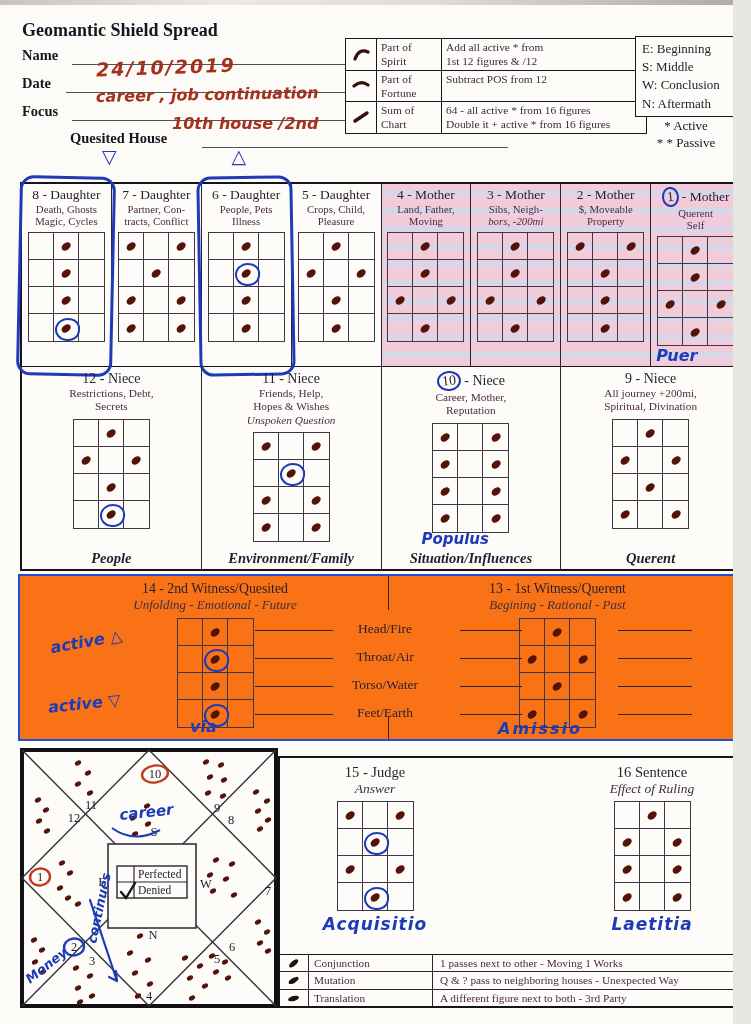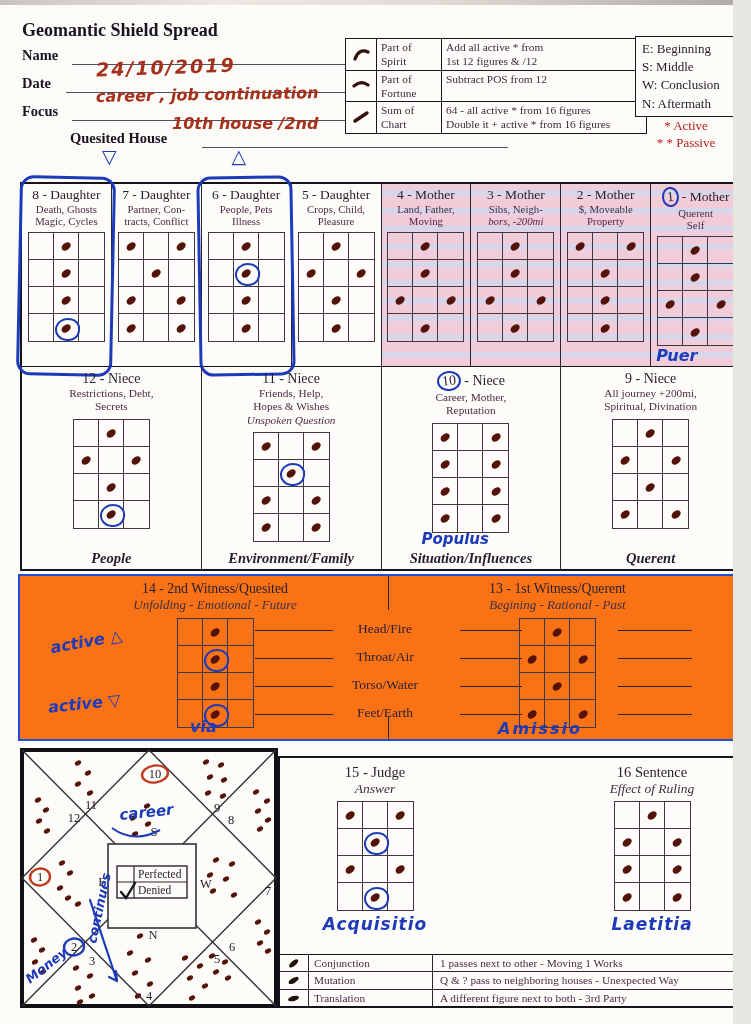--- a/index.html
+++ b/index.html
@@ -25,21 +25,21 @@
 
   
   #parts{position:absolute;left:345px;top:38px;border-collapse:collapse;background:#fdfcf9;}
   #parts td{border:1.5px solid #1a161d;padding:1px 4px;vertical-align:top;font-size:11.4px;color:#3a2b3c;line-height:1.25;}
   #parts td.p-icon{width:22px;text-align:center;vertical-align:middle;}
   #parts td.p-label{width:56px;}
   #parts td.p-desc{width:196px;}
 
   #compass{position:absolute;left:635px;top:36px;width:96px;border:1.8px solid #1a161d;
            padding:3px 6px;font-size:13px;color:#221b28;line-height:1.4;background:#fdfcf9;}
-  #act-notes{position:absolute;left:640px;top:118px;width:92px;font-size:13px;color:#b91c1c;text-align:center;line-height:1.3;}
+  #act-notes{position:absolute;left:640px;top:118px;width:92px;font-size:13px;color:#0f172a;text-align:center;line-height:1.3;}
 
   .top-tri{position:absolute;color:#1d3bb8;font-family:"DejaVu Sans",sans-serif;font-size:19px;font-weight:bold;}
 
   
   .fig{display:grid;grid-template-columns:repeat(3,25px);grid-auto-rows:27px;
        border:1.6px solid #3f3744;width:max-content;}
   .fig-cell{border-right:1.4px solid #3f3744;border-bottom:1.4px solid #3f3744;position:relative;}
   .fig-cell:nth-child(3n){border-right:none;}
   .fig-cell:nth-last-child(-n+3){border-bottom:none;}
   .dot{position:absolute;left:50%;top:50%;width:10px;height:6.5px;margin:-3px 0 0 -5px;

